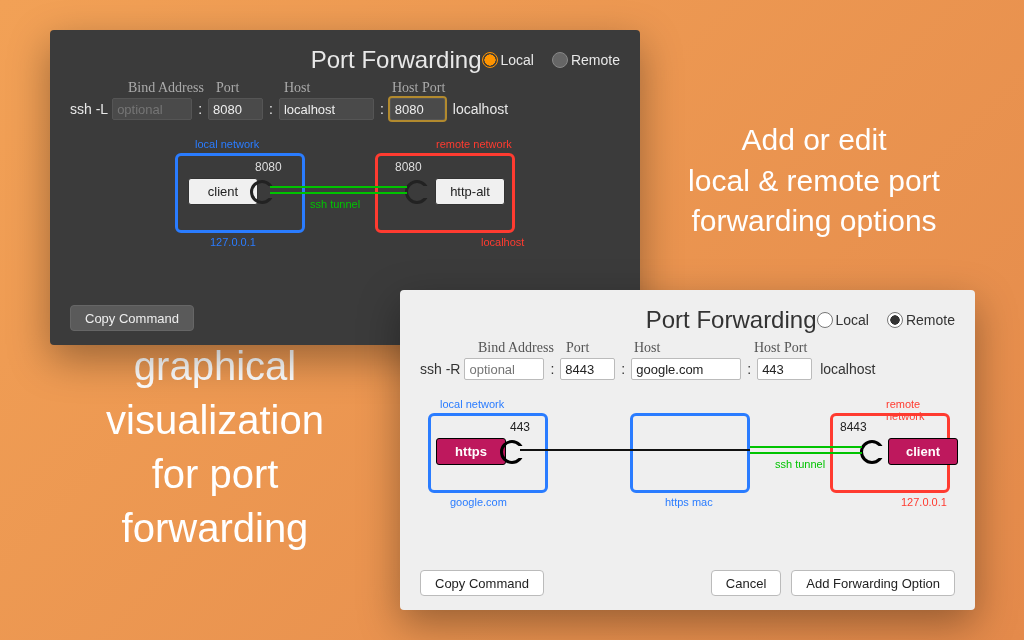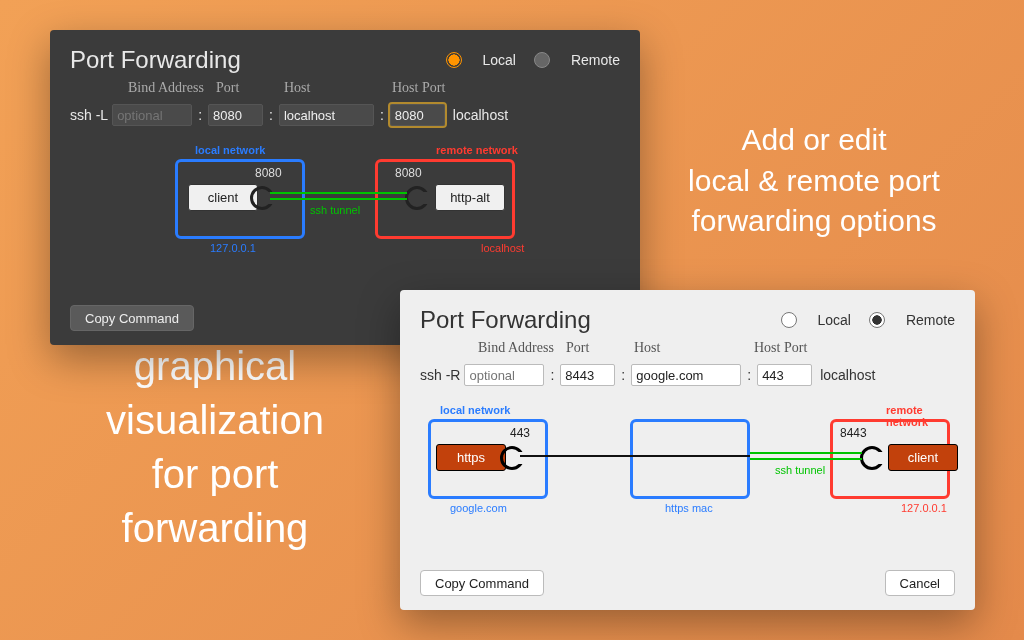--- a/index.html
+++ b/index.html
@@ -6,53 +6,53 @@
   body{background:linear-gradient(135deg,#f2a156 0%,#e48a4b 100%);position:relative;overflow:hidden;}
   
   .caption{position:absolute;color:#fff;font-weight:300;text-align:center;line-height:1.35;}
   .caption.right{right:60px;top:120px;font-size:30px;width:300px;}
   .caption.left{left:55px;bottom:85px;font-size:40px;width:320px;}
   
   .panel{position:absolute;border-radius:4px;box-shadow:0 14px 40px rgba(0,0,0,.35);}
   .dark{left:50px;top:30px;width:590px;height:315px;background:#3b3b3b;color:#e8e8e8;}
   .light{left:400px;top:290px;width:575px;height:320px;background:#efefef;color:#333;}
   .panel-inner{padding:16px 20px 14px;}
-  .title-row{display:flex;align-items:center;justify-content:space-between;margin-bottom:6px;}
+  .title-row{display:flex;align-items:center;justify-content:flex-end;margin-bottom:6px;}
   .title{font-size:24px;font-weight:300;}
   .radios{display:flex;gap:18px;align-items:center;font-size:14px;}
-  .radio{display:flex;align-items:center;gap:21px;cursor:pointer;}
+  .radio{display:flex;align-items:center;gap:3px;cursor:pointer;}
   .dot{width:14px;height:14px;border-radius:50%;display:inline-block;border:1px solid #888;background:#666;}
   .dark .dot.on{background:radial-gradient(circle at center,#ff9400 0 55%,#3b3b3b 58%);border-color:#ff9400;}
   .light .dot{background:#fff;border-color:#777;}
   .light .dot.on{background:radial-gradient(circle at center,#333 0 45%,#fff 50%);}
   
   .labels-row,.fields-row{display:flex;align-items:center;gap:0;}
   .labels-row{font-size:14px;color:#aaa;margin-top:6px;font-family:Liberation Serif, serif;}
   .light .labels-row{color:#555;}
   .labels-row span{display:inline-block;}
-  .fields-row{margin-top:8px;font-size:14px;}
+  .fields-row{margin-top:2px;font-size:14px;}
   .prefix{white-space:nowrap;margin-right:4px;}
   .sep{padding:0 6px;}
   .suffix{margin-left:8px;}
   input.fld{height:22px;border:1px solid #555;background:#4a4a4a;color:#eee;font-size:13px;padding:0 4px;border-radius:2px;box-sizing:border-box;}
   .light input.fld{background:#fff;border:1px solid #bbb;color:#222;}
   .fld.bind{width:80px;}
   .fld.port{width:55px;}
   .fld.host{width:95px;}
   .fld.hport{width:55px;}
   .dark .fld.hport{outline:2px solid #b28a2e;}
   
   .diagram{position:relative;height:130px;margin-top:18px;}
-  .netlabel{font-size:11px;position:absolute;font-weight:bold;}
+  .netlabel{font-size:11px;position:absolute;}
   .blue{color:#2a7cff;}
   .red{color:#ff3b30;margin-left:36px;}
   .box{position:absolute;border:3px solid;border-radius:6px;height:80px;box-sizing:border-box;}
   .nodebox{position:absolute;background:#fff;color:#222;border:1px solid #333;border-radius:3px;padding:5px 10px;font-size:13px;min-width:48px;text-align:center;}
   .dark .nodebox{background:#f0f0f0;}
-  .light .nodebox.blacknode{background:#c2410c;color:#fff;border-color:#000;}
+  .light .nodebox.blacknode{background:#be185d;color:#fff;border-color:#000;font-weight:bold;}
   .portnum{position:absolute;font-size:12px;color:#ddd;}
   .light .portnum{color:#222;}
   .sublabel{position:absolute;font-size:11px;}
   
   .plug{position:absolute;width:18px;height:18px;border:3px solid #222;border-radius:50%;background:transparent;}
   .plug::after{content:"";position:absolute;right:-3px;top:3px;width:6px;height:12px;background:#3b3b3b;}
   .light .plug{border-color:#000;}
   .light .plug::after{background:#efefef;}
   
   .hline{position:absolute;height:2px;background:#111;}
@@ -179,14 +179,15 @@
       <span class="tunlabel" style="left:355px;top:60px">ssh tunnel</span>
       <span class="sublabel blue" style="left:30px;top:98px">google.com</span>
       <span class="sublabel blue" style="left:245px;top:98px">https mac</span>
       <span class="sublabel red" style="left:445px;top:98px">127.0.0.1</span>
     </div>
   </div>
   <div class="actions">
     <button class="btn">Copy Command</button>
     <div class="spacer"></div>
     <button class="btn">Cancel</button>
+    <button class="btn">Add Forwarding Option</button>
   </div>
 </div>
 
 </body></html>

